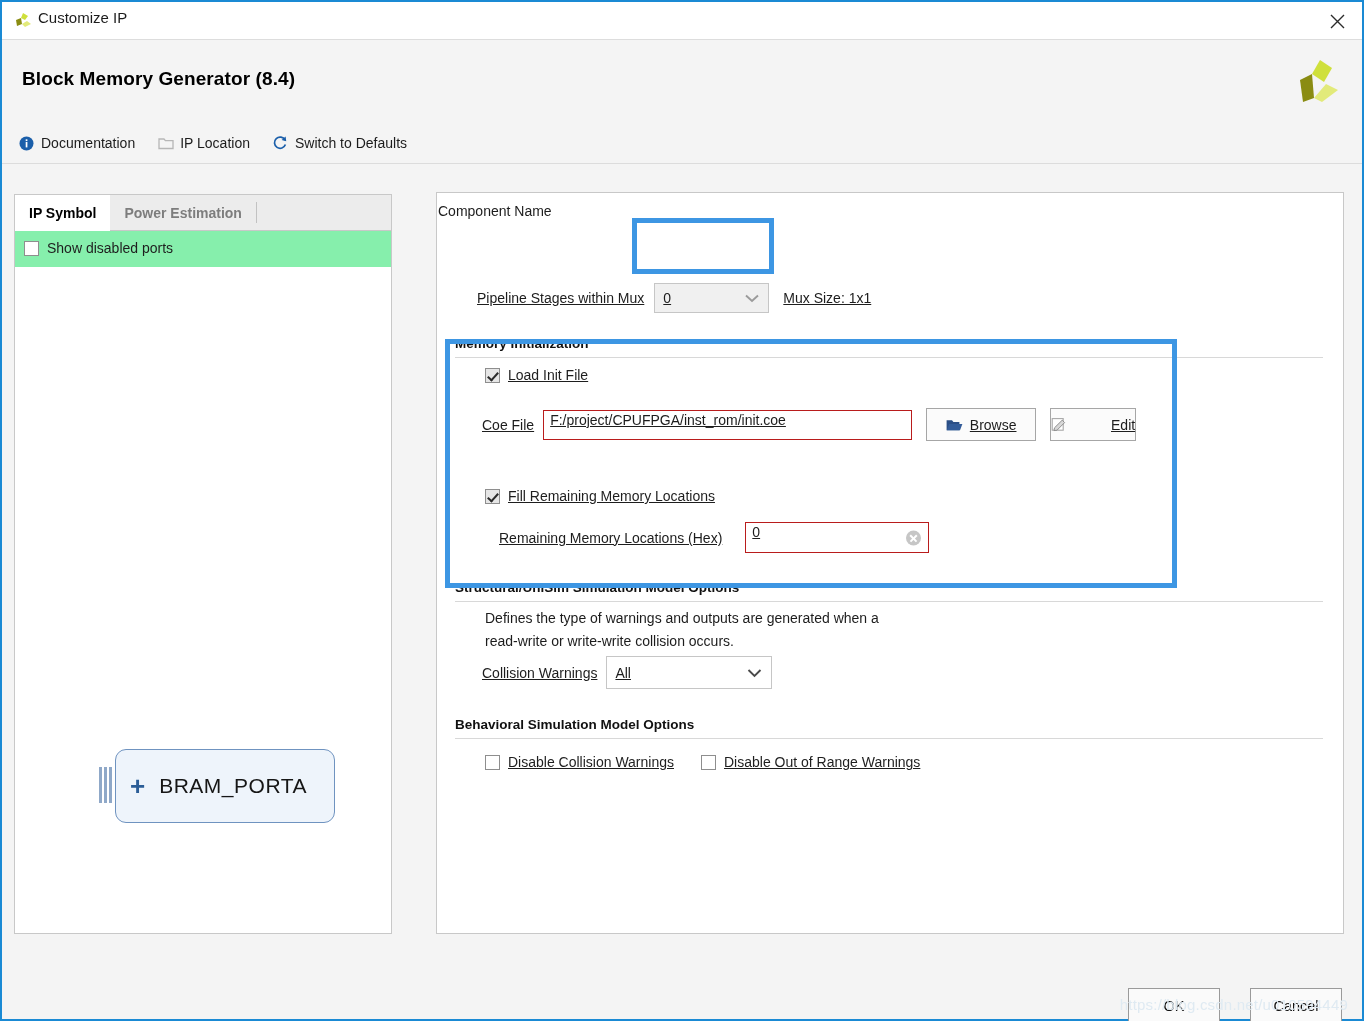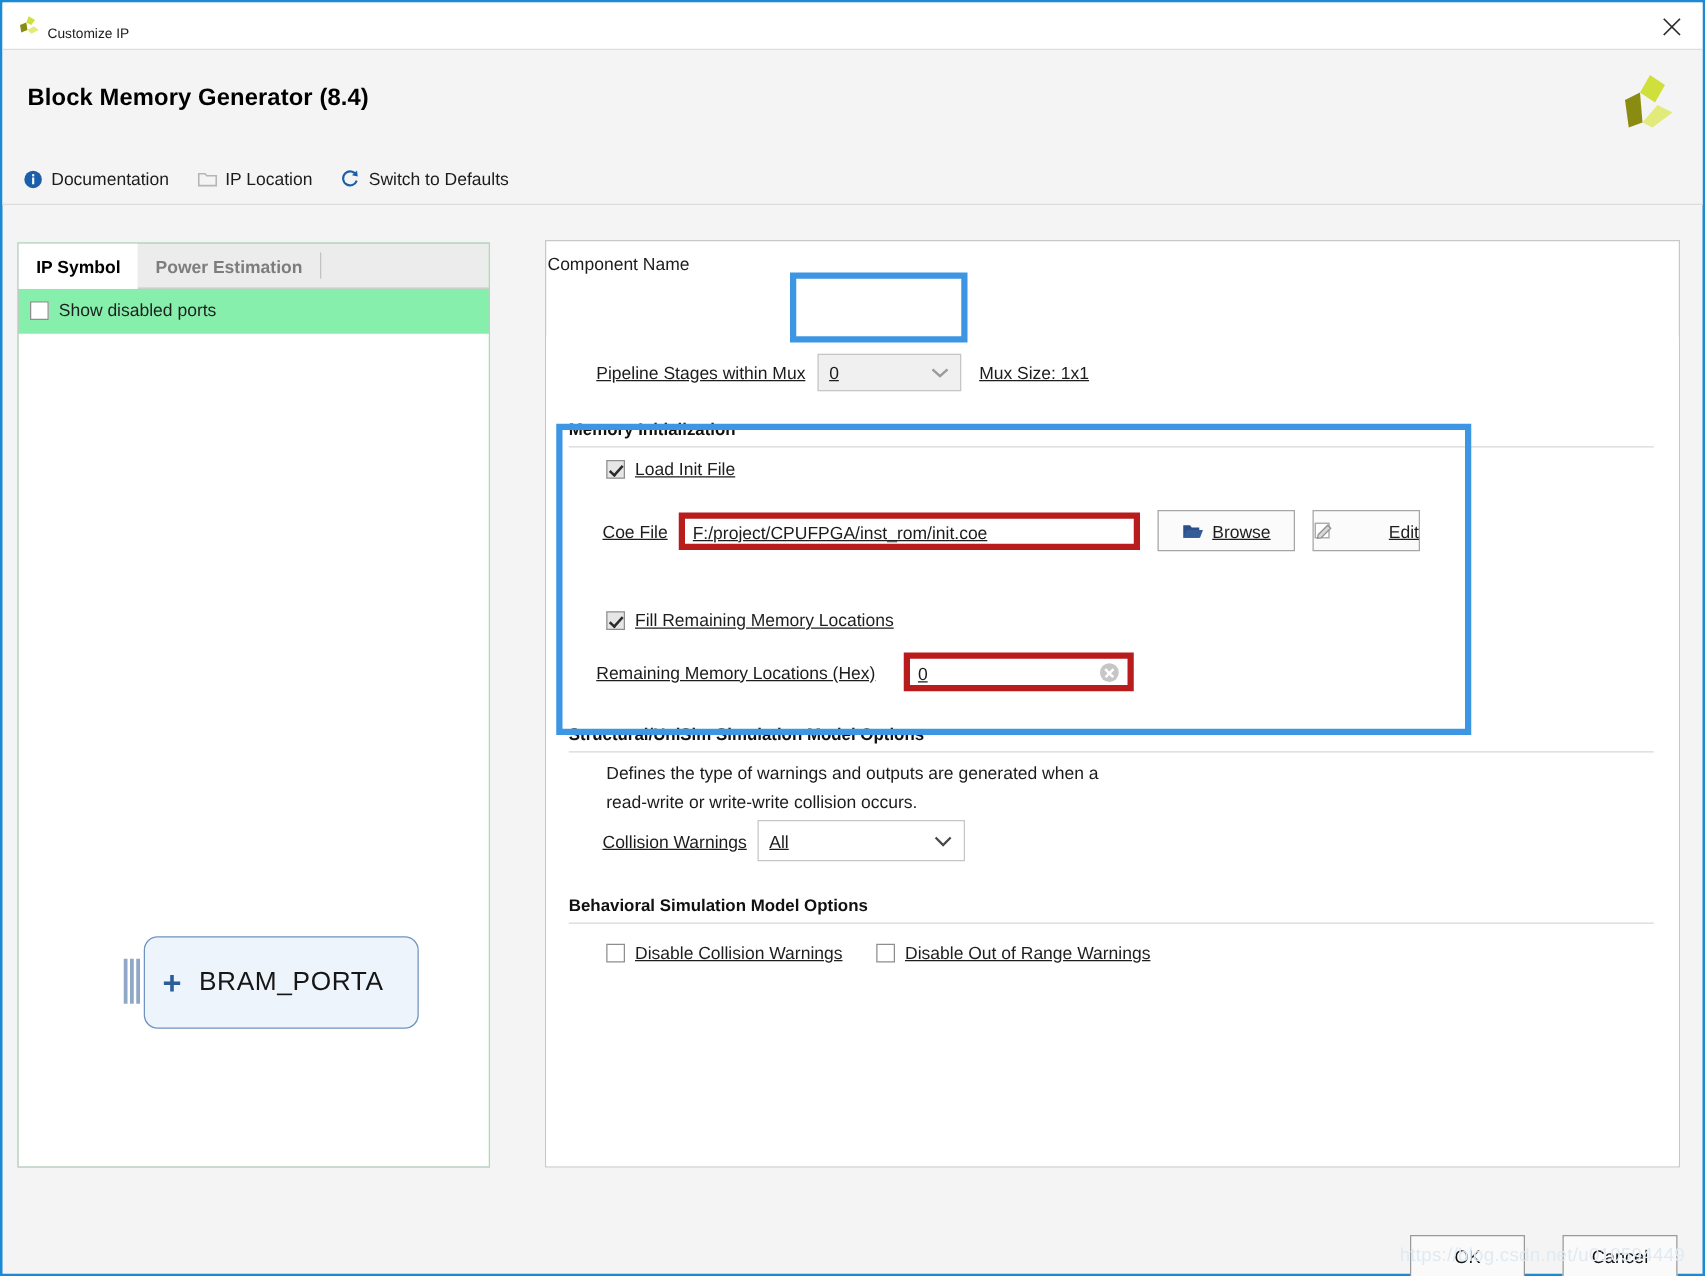--- a/index.html
+++ b/index.html
@@ -34,22 +34,22 @@
     width: 1360px; height: 38px;
     background: #ffffff;
     border-bottom: 1px solid #dddddd;
     box-sizing: border-box;
   }
   #titlebar .tb-icon {
     position: absolute; left: 12px; top: 10px;
     width: 18px; height: 18px;
   }
   #titlebar .tb-title {
-    position: absolute; left: 36px; top: 19px;
-    font-size: 11px; color: #1c1c1c;
+    position: absolute; left: 36px; top: 7px;
+    font-size: 15px; color: #1c1c1c;
     white-space: nowrap;
   }
   #close-btn {
     position: absolute; right: 10px; top: 6px;
     width: 30px; height: 26px;
     cursor: pointer;
   }
   #close-btn svg { display:block; margin: 5px auto; }
 
   
@@ -309,24 +309,24 @@
     left: 4px; top: 1px;
     width: 4px; height: 9px;
     border: solid #2b2b2b;
     border-width: 0 2px 2px 0;
     transform: rotate(42deg);
   }
   .cb-label { margin-left: 8px; font-size: 14px; white-space: nowrap; }
 
   .txtfield {
     position: relative;
-    border: 5px solid #b91c1c;
-    background: #ffffff;
-    box-sizing: border-box;
-    display: flex; align-items: flex-end;
+    border: 1px solid #b91c1c;
+    background: #ffffff;
+    box-sizing: border-box;
+    display: flex; align-items: flex-start;
   }
   .txtfield input {
     border: 0; outline: none; background: transparent;
     font-family: "Liberation Sans", sans-serif;
     font-size: 14px; color: #1c1c1c;
     padding-left: 6px; width: 100%;
   }
 
   .btn {
     border: 1px solid #a6a6a6;
@@ -521,21 +521,21 @@
           </span>
           <span>Edit</span>
         </div>
       </div>
 
       <div class="row" style="position:absolute; left:48px; top:219px;">
         <span class="cb checked"></span>
         <span class="cb-label">Fill Remaining Memory Locations</span>
       </div>
 
-      <div class="row" style="position:absolute; left:40px; top:253px;">
+      <div class="row" style="position:absolute; left:62px; top:253px;">
         <span class="lbl">Remaining Memory Locations (Hex)</span>
         <div class="txtfield" style="margin-left:23px; width:184px; height:31px; position:relative;">
           <input type="text" value="0" style="">
           <span class="clear-circle"></span>
         </div>
       </div>
 
       <div style="position:absolute; left:18px; top:311px;" class="section-title">Structural/UniSim Simulation Model Options</div>
       <div class="section-rule" style="position:absolute; left:18px; top:332px; width:868px;"></div>
 

